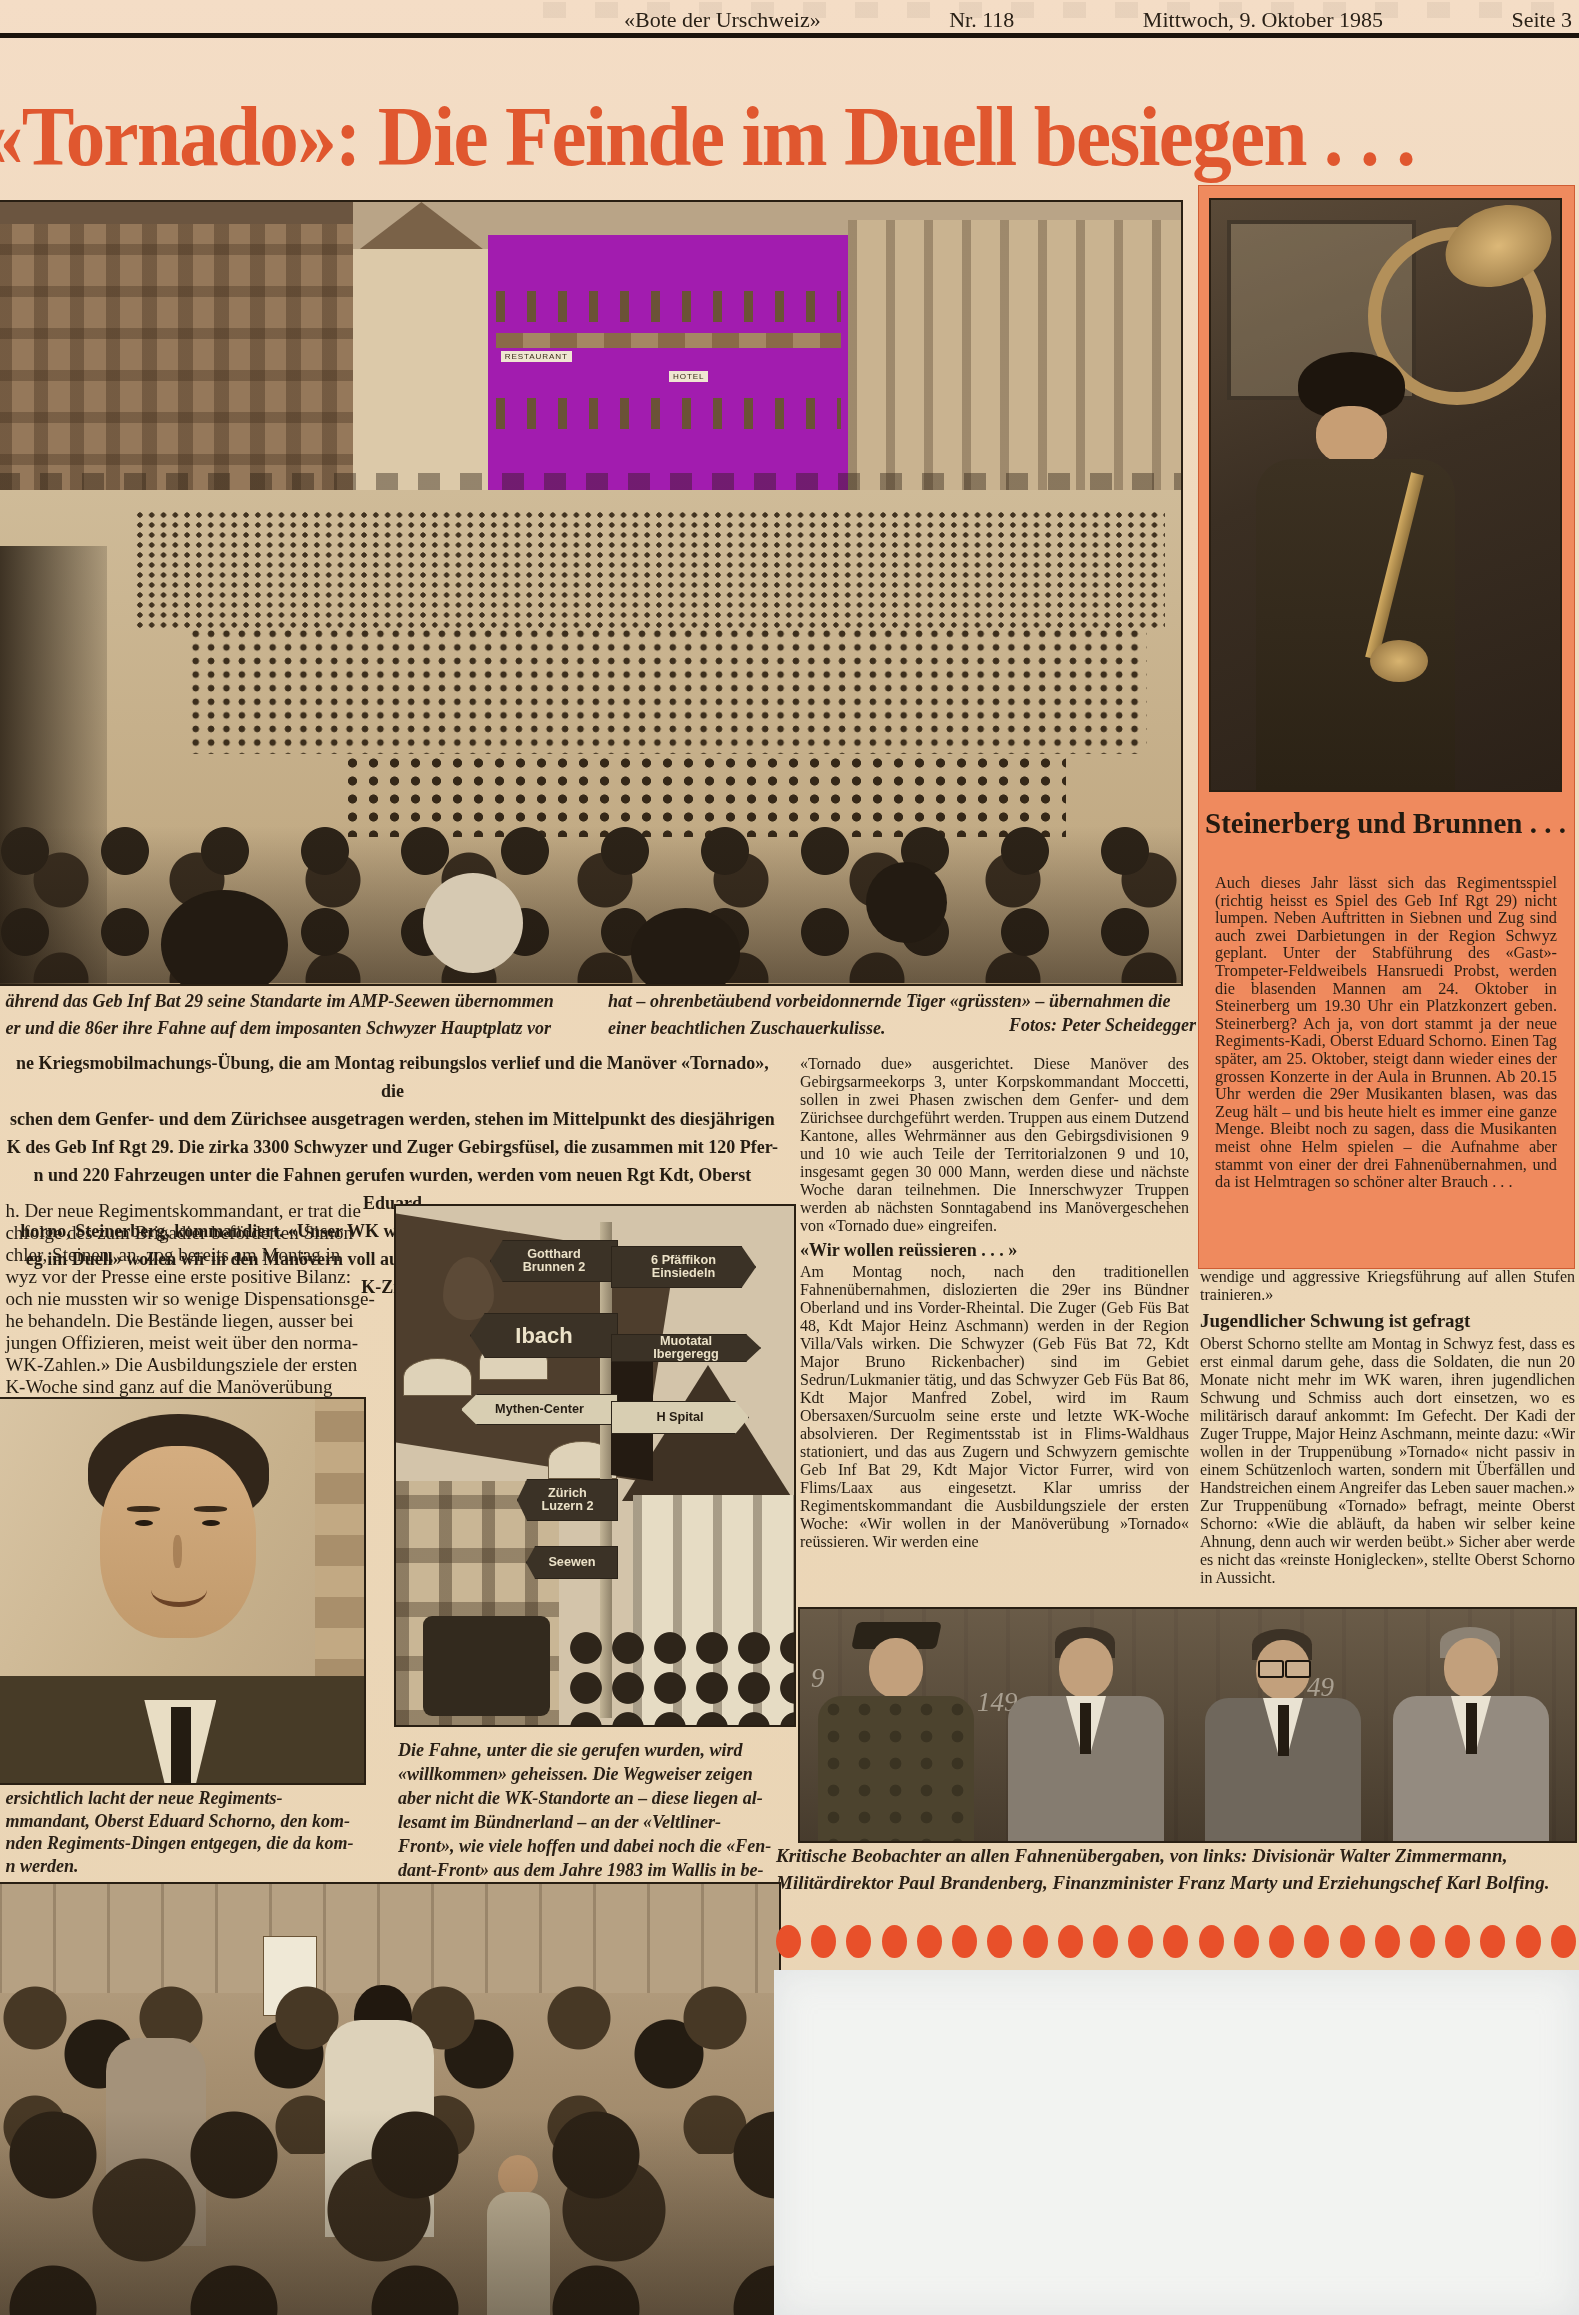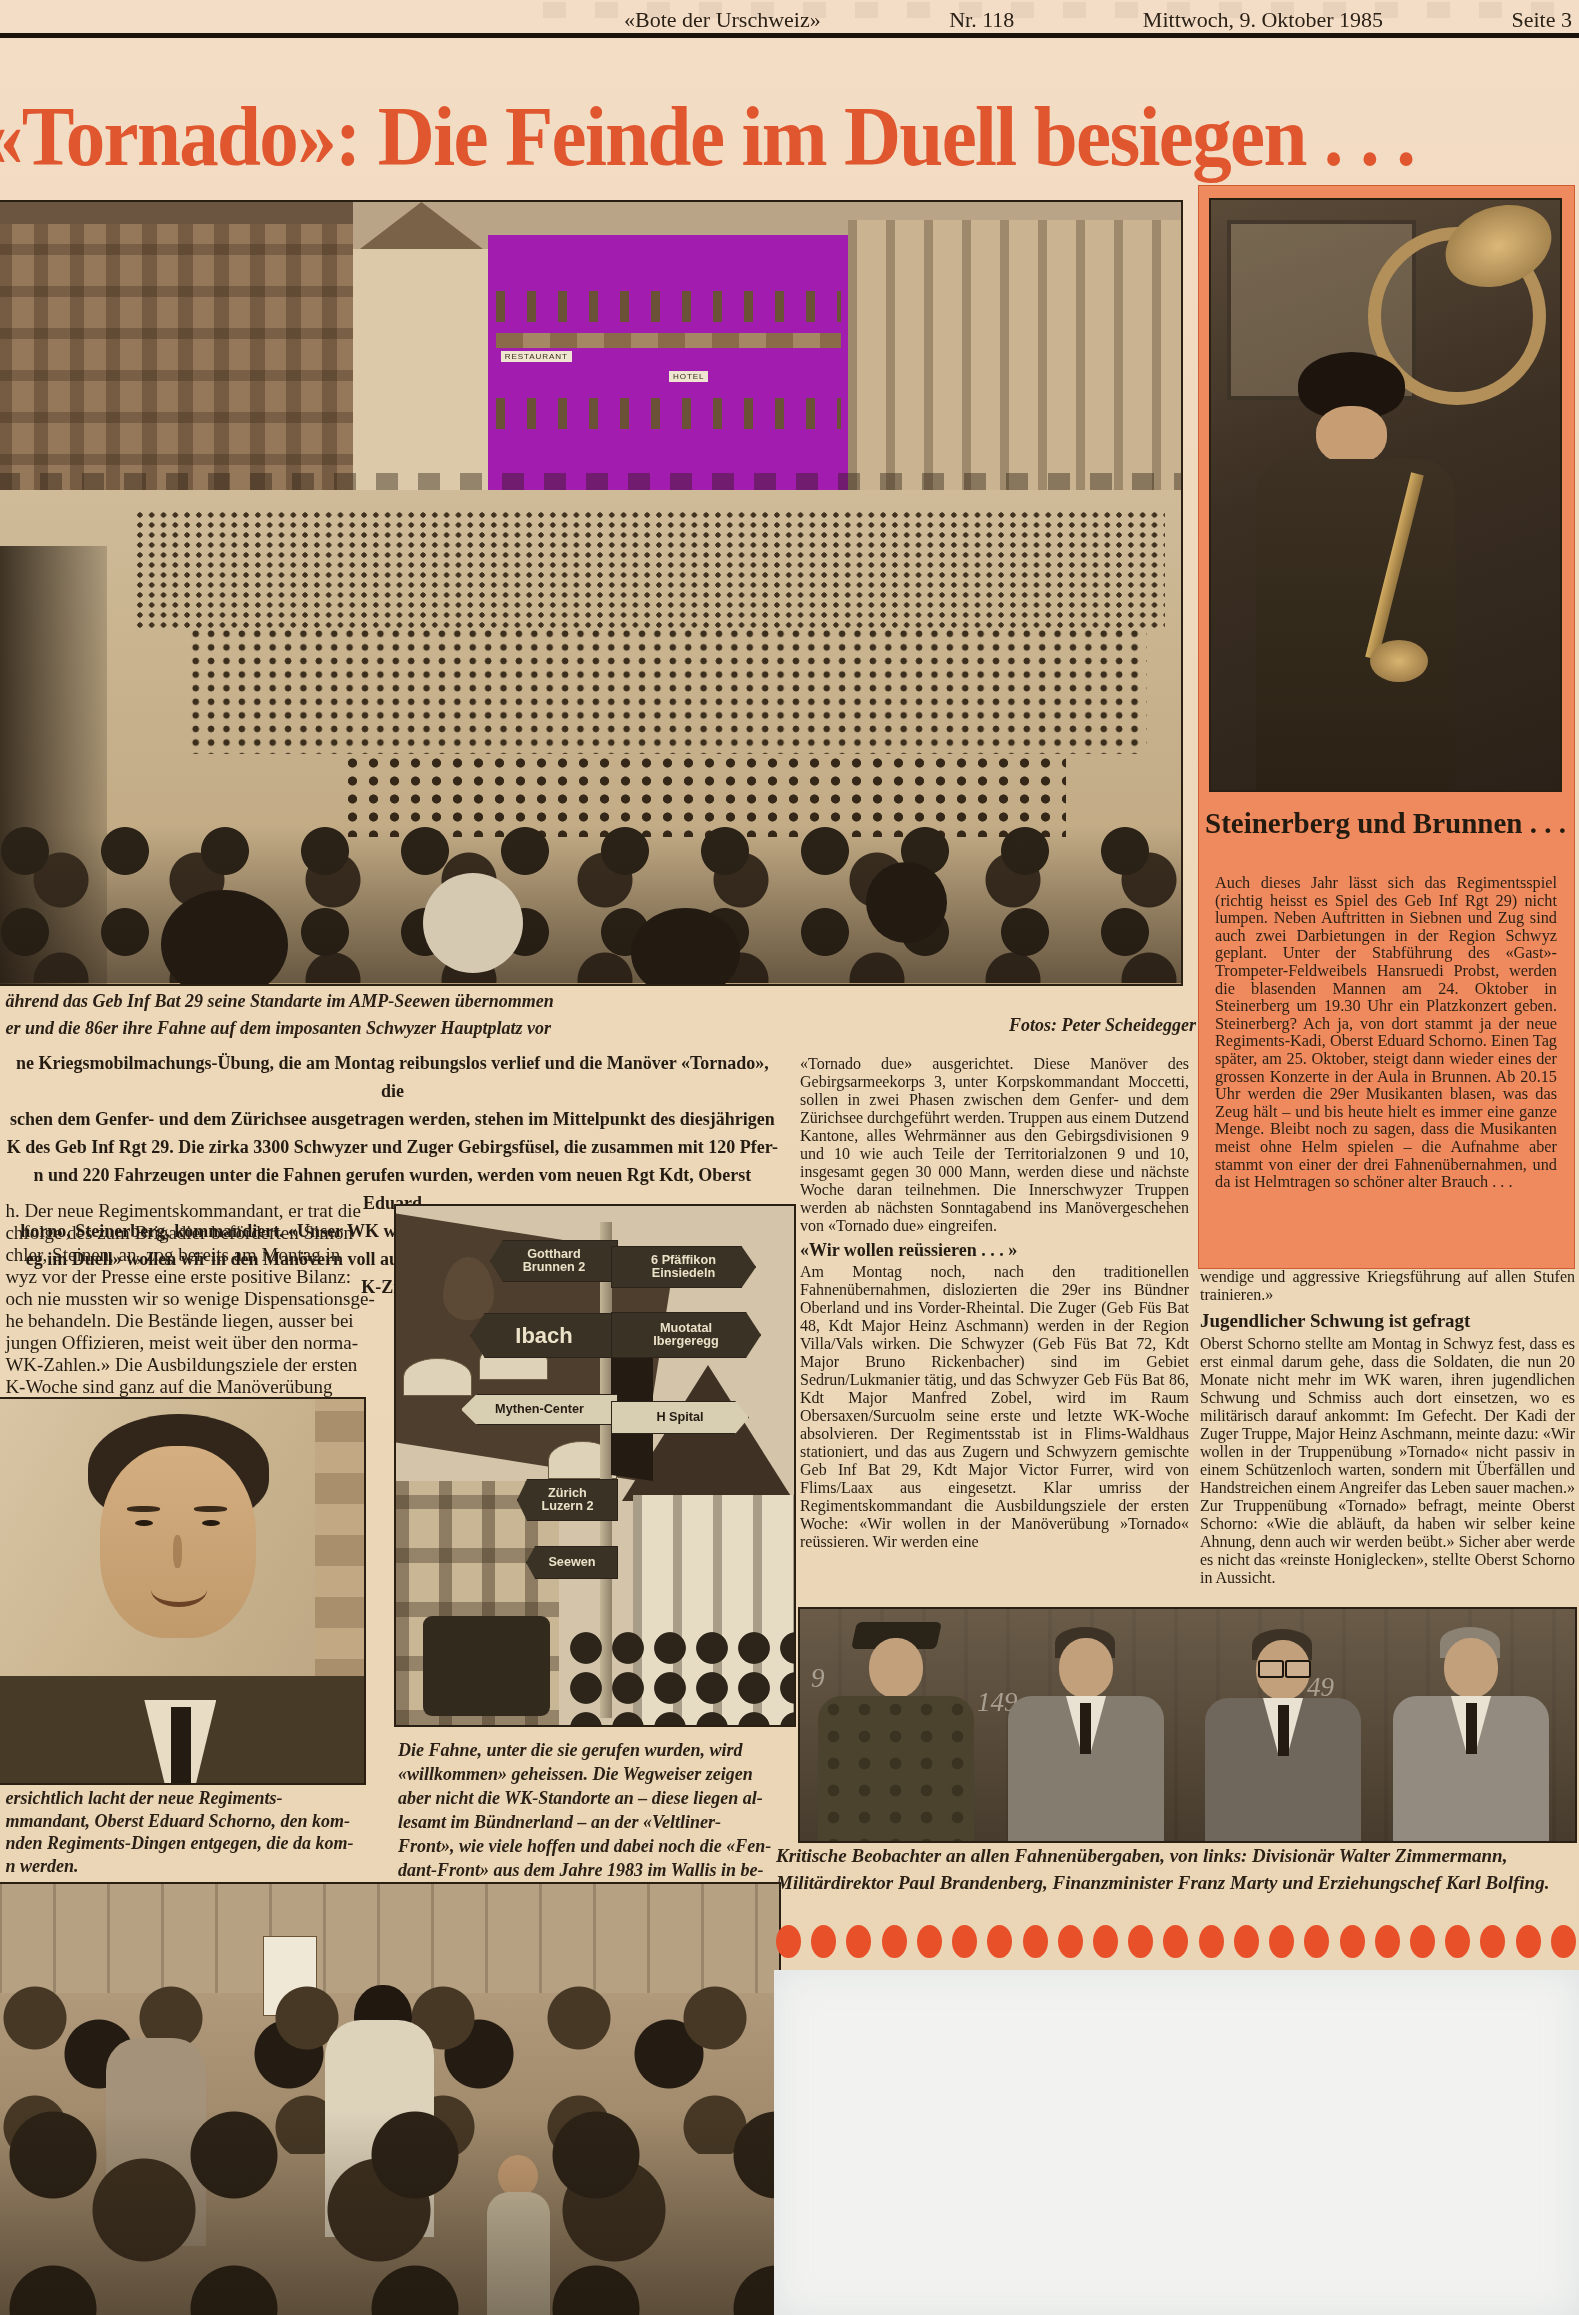--- a/index.html
+++ b/index.html
@@ -215,20 +215,21 @@
     <div class="tp-helmet"></div>
     <div class="tp-face"></div>
     <div class="tp-body"></div>
     <div class="tp-trumpet"></div>
     <div class="tp-tbell"></div>
   </div>
   <div class="abs" id="sidebar-title">Steinerberg und Brunnen . . .</div>
   <div class="abs" id="sidebar-body">Auch dieses Jahr lässt sich das Regimentsspiel (richtig heisst es Spiel des Geb Inf Rgt 29) nicht lumpen. Neben Auftritten in Siebnen und Zug sind auch zwei Darbietungen in der Region Schwyz geplant. Unter der Stabführung des «Gast»-Trompeter-Feldweibels Hansruedi Probst, werden die blasenden Mannen am 24. Oktober in Steinerberg um 19.30 Uhr ein Platzkonzert geben. Steinerberg? Ach ja, von dort stammt ja der neue Regiments-Kadi, Oberst Eduard Schorno. Einen Tag später, am 25. Oktober, steigt dann wieder eines der grossen Konzerte in der Aula in Brunnen. Ab 20.15 Uhr werden die 29er Musikanten blasen, was das Zeug hält – und bis heute hielt es immer eine ganze Menge. Bleibt noch zu sagen, dass die Musikanten meist ohne Helm spielen – die Aufnahme aber stammt von einer der drei Fahnenübernahmen, und da ist Helmtragen so schöner alter Brauch . . .</div>
 
   <div class="abs cap" id="main-caption-left">ährend das Geb Inf Bat 29 seine Standarte im AMP-Seewen übernommen<br>er und die 86er ihre Fahne auf dem imposanten Schwyzer Hauptplatz vor</div>
+  <div class="abs cap" id="main-caption-right">hat – ohrenbetäubend vorbeidonnernde Tiger «grüssten» – übernahmen die<br>einer beachtlichen Zuschauerkulisse.</div>
   <div class="abs cap" id="photo-credit">Fotos: Peter Scheidegger</div>
 
   <div class="abs" id="lead-paragraph">ne Kriegsmobilmachungs-Übung, die am Montag reibungslos verlief und die Manöver «Tornado», die<br>schen dem Genfer- und dem Zürichsee ausgetragen werden, stehen im Mittelpunkt des diesjährigen<br>K des Geb Inf Rgt 29. Die zirka 3300 Schwyzer und Zuger Gebirgsfüsel, die zusammen mit 120 Pfer-<br>n und 220 Fahrzeugen unter die Fahnen gerufen wurden, werden vom neuen Rgt Kdt, Oberst Eduard<br>horno, Steinerberg, kommandiert. «Unser WK wird nicht ohne Strapazen ablaufen. Unser Motto<br>eg im Duell» wollen wir in den Manövern voll ausspielen können», umriss Oberst Schorno seine<br>K-Ziele.</div>
 
   <div class="abs" id="column-one">h. Der neue Regimentskommandant, er trat die<br>chfolge des zum Brigadier beförderten Simon<br>chler, Steinen, an, zog bereits am Montag in<br>wyz vor der Presse eine erste positive Bilanz:<br>och nie mussten wir so wenige Dispensationsge-<br>he behandeln. Die Bestände liegen, ausser bei<br>jungen Offizieren, meist weit über den norma-<br>WK-Zahlen.» Die Ausbildungsziele der ersten<br>K-Woche sind ganz auf die Manöverübung</div>
 
   <div class="abs" id="column-three">
     <div>«Tornado due» ausgerichtet. Diese Manöver des Gebirgsarmeekorps 3, unter Korpskommandant Moccetti, sollen in zwei Phasen zwischen dem Genfer- und dem Zürichsee durchgeführt werden. Truppen aus einem Dutzend Kantone, alles Wehrmänner aus den Gebirgsdivisionen 9 und 10 wie auch Teile der Territorialzonen 9 und 10, insgesamt gegen 30 000 Mann, werden diese und nächste Woche daran teilnehmen. Die Innerschwyzer Truppen werden ab nächsten Sonntagabend ins Manövergeschehen von «Tornado due» eingreifen.</div>
     <div id="col3-heading">«Wir wollen reüssieren . . . »</div>
     <div>Am Montag noch, nach den traditionellen Fahnenübernahmen, dislozierten die 29er ins Bündner Oberland und ins Vorder-Rheintal. Die Zuger (Geb Füs Bat 48, Kdt Major Heinz Aschmann) werden in der Region Villa/Vals wirken. Die Schwyzer (Geb Füs Bat 72, Kdt Major Bruno Rickenbacher) sind im Gebiet Sedrun/Lukmanier tätig, und das Schwyzer Geb Füs Bat 86, Kdt Major Manfred Zobel, wird im Raum Obersaxen/Surcuolm seine erste und letzte WK-Woche absolvieren. Der Regimentsstab ist in Flims-Waldhaus stationiert, und das aus Zugern und Schwyzern gemischte Geb Inf Bat 29, Kdt Major Victor Furrer, wird von Flims/Laax aus eingesetzt. Klar umriss der Regimentskommandant die Ausbildungsziele der ersten Woche: «Wir wollen in der Manöverübung »Tornado« reüssieren. Wir werden eine</div>
@@ -247,21 +248,21 @@
     <div class="sp-umb" style="left:7.2px;top:152px"></div>
     <div class="sp-umb" style="left:83px;top:136px"></div>
     <div class="sp-umb" style="left:152px;top:235px"></div>
     <div class="sp-bldgr-roof"></div>
     <div class="sp-bldgr"></div>
     <div class="sp-pole"></div>
     <div class="sp-flag"></div>
     <div class="sg sg-dark sg-l" style="left:80px;top:34px;width:128px;height:42px">Gotthard<br>Brunnen 2</div>
     <div class="sg sg-dark sg-r" style="left:215px;top:40px;width:145px;height:42px">6 Pfäffikon<br>Einsiedeln</div>
     <div class="sg sg-dark sg-l" style="left:60px;top:107px;width:148px;height:45px;font-size:22px">Ibach</div>
-    <div class="sg sg-dark sg-r" style="left:215px;top:106px;width:150px;height:46px">Muotatal<br>Ibergeregg</div>
+    <div class="sg sg-dark sg-r" style="left:215px;top:128px;width:150px;height:28px">Muotatal<br>Ibergeregg</div>
     <div class="sg sg-light sg-l" style="left:51px;top:188px;width:157px;height:31px">Mythen-Center</div>
     <div class="sg sg-light sg-r" style="left:215px;top:195px;width:138px;height:33px">H Spital</div>
     <div class="sg sg-dark sg-l" style="left:107px;top:273px;width:101px;height:42px">Zürich<br>Luzern 2</div>
     <div class="sg sg-dark sg-l" style="left:116px;top:340px;width:92px;height:33px">Seewen</div>
     <div class="sp-jeep"></div>
     <div class="sp-soldiers"></div>
   </div>
 
   <div class="ph" id="photo-portrait">
     <div class="po-pillar"></div>

